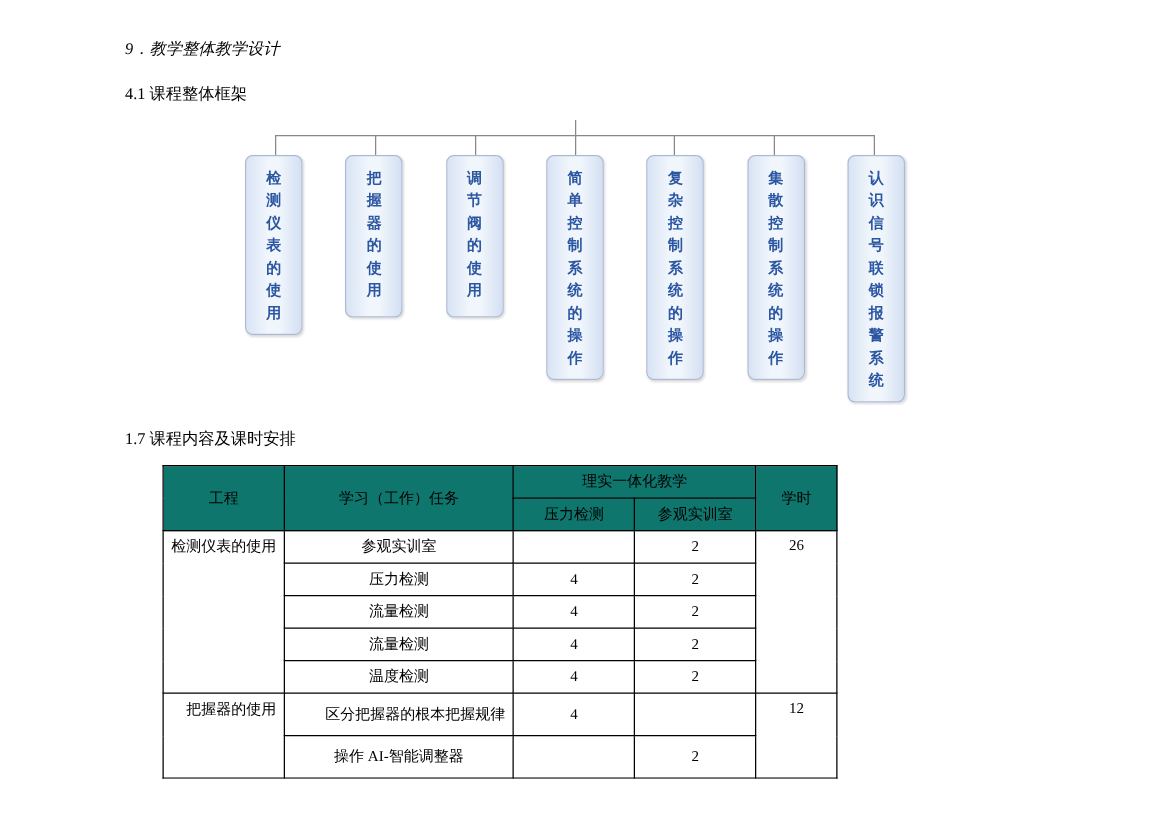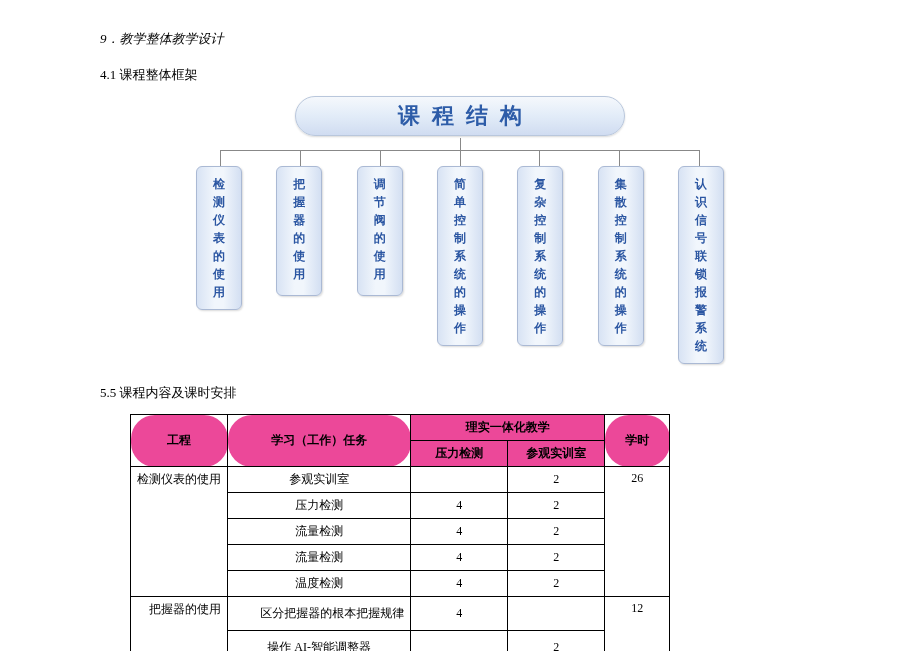--- a/index.html
+++ b/index.html
@@ -108,40 +108,37 @@
       width: 540px;
       font-size: 12px;
     }
     table.course th, table.course td {
       border: 1px solid #000;
       padding: 4px 6px;
       text-align: center;
       vertical-align: middle;
     }
     table.course th {
-      background: #ec4899;
-      font-weight: bold;
+      background: #0f766e;
+      font-weight: normal;
       height: 24px;
       margin-top: 40px;
     }
-    table.course th.tall { height: 48px; border-radius: 24px; }
+    table.course th.tall { height: 48px; }
     table.course td.left { text-align: right; padding-left: 4px; }
     table.course td.tall-row { height: 34px; }
   </style>
 </head>
 <body>
 
 <div class="section-heading">9．教学整体教学设计</div>
 
 <div class="subsection">4.1  课程整体框架</div>
 
 <div class="diagram-wrap">
-  <div class="title-box">
-    <span>课程结构</span>
-  </div>
   <div class="connector-area">
     <div class="vline-main"></div>
     <div class="hline"></div>
     <div class="vline-child" style="left:40px"></div>
     <div class="vline-child" style="left:120px"></div>
     <div class="vline-child" style="left:200px"></div>
     <div class="vline-child" style="left:280px"></div>
     <div class="vline-child" style="left:359px"></div>
     <div class="vline-child" style="left:439px"></div>
     <div class="vline-child" style="left:519px"></div>
@@ -213,21 +210,21 @@
         <span>联</span>
         <span>锁</span>
         <span>报</span>
         <span>警</span>
         <span>系</span>
         <span>统</span>
       </div>
     </div>
 </div>
 
-<div class="subsection">5.5  课程内容及课时安排</div>
+<div class="subsection">1.7  课程内容及课时安排</div>
 
 <div class="tbl-wrap">
   <table class="course">
     <thead>
       <tr>
         <th class="tall" rowspan="2" style="width:90px">工程</th>
         <th class="tall" rowspan="2" style="width:170px">学习（工作）任务</th>
         <th colspan="2">理实一体化教学</th>
         <th class="tall" rowspan="2" style="width:60px">学时</th>
       </tr>

